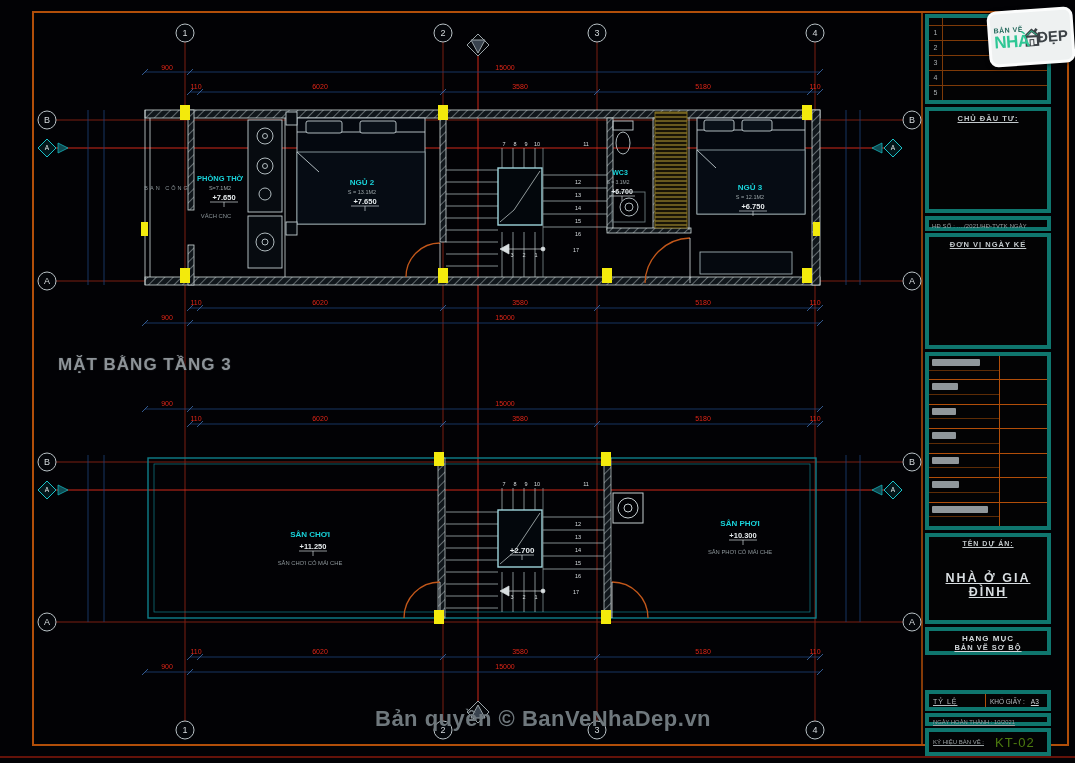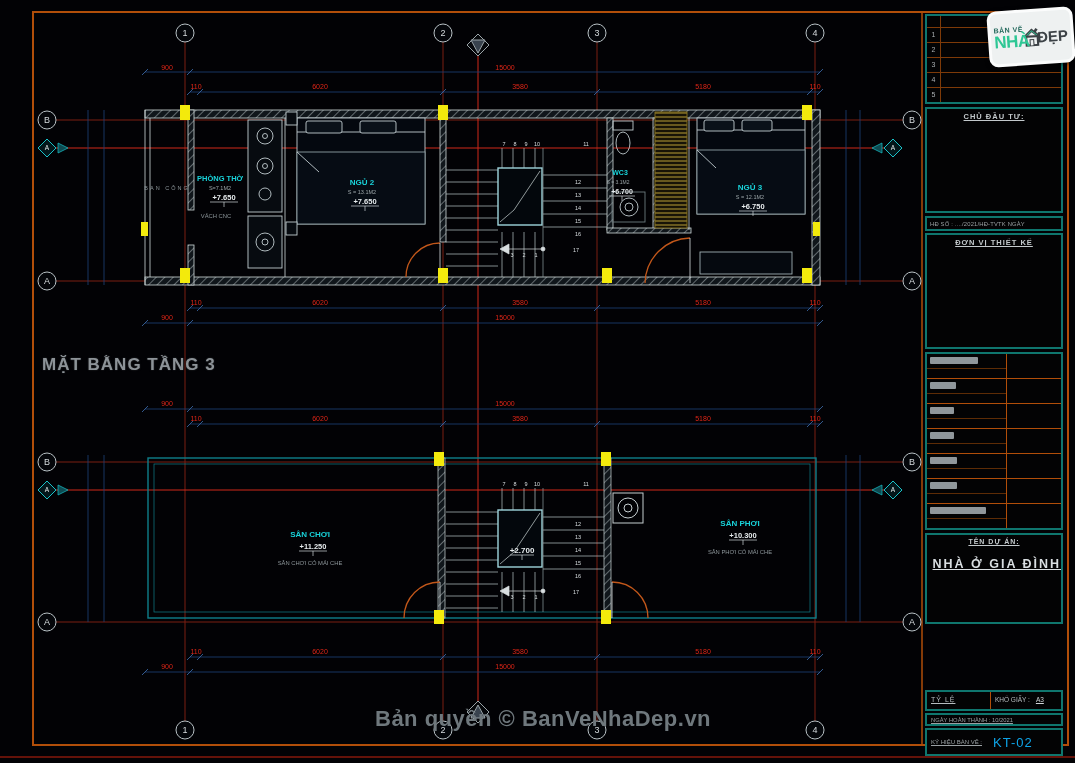--- a/index.html
+++ b/index.html
@@ -4,27 +4,27 @@
 <style>
   html,body{margin:0;padding:0;background:#000;}
   #sheet{position:relative;width:1075px;height:763px;background:#020205;overflow:hidden;
          font-family:"Liberation Sans",sans-serif;}
   svg{font-family:"Liberation Sans",sans-serif;}
   #drawing{position:absolute;left:0;top:0;}
   .wm{position:absolute;color:#7b8387;font-weight:bold;letter-spacing:.5px;pointer-events:none;}
   #wm-top{left:405px;top:55px;font-size:24px;}
   #wm-bottom{left:375px;top:706px;font-size:22px;color:#6f787d;}
   .plan-title{position:absolute;color:#8d9398;font-weight:bold;font-size:17px;letter-spacing:1px;
-              text-shadow:0 0 2px #2a2d2f;}
+              text-shadow:0 0 2px #2a2d2f;margin-left:16px;}
   #title3{left:42px;top:355px;}
   #title4{left:42px;top:687px;}
 
   
   #tblock{position:absolute;left:924px;top:12px;width:142px;height:733px;font-size:7px;color:#b6bcbf;}
-  .tb-box{position:absolute;left:1px;width:138px;border:2px solid #0f766e;background:#030304;box-sizing:border-box;}
+  .tb-box{position:absolute;left:1px;width:126px;border:4px solid #0f766e;background:#030304;box-sizing:border-box;}
   .tb-head{display:block;text-align:center;font-weight:bold;letter-spacing:1px;
            text-decoration:underline;color:#c3c9cc;padding-top:3px;font-size:7.5px;}
   #rev-table{top:2px;height:90px;display:flex;flex-direction:column;}
   .rev-row{flex:1;display:flex;border-bottom:1px solid #7e3a08;}
   .rev-row:last-child{border-bottom:none;}
   .rev-num{width:13px;border-right:1px solid #7e3a08;text-align:center;color:#a9aeb1;
            font-size:7px;line-height:14px;}
   .rev-rest{flex:1;}
   #box-chudautu{top:95px;height:106px;}
   #box-hoso{top:204px;height:15px;}
@@ -33,37 +33,37 @@
   #sig-table{top:340px;height:178px;display:flex;flex-direction:column;}
   .sig-row{flex:1;display:flex;border-bottom:1px solid #b14e09;}
   .sig-row:last-child{border-bottom:none;}
   .sig-left{width:59%;border-right:1px solid #b14e09;position:relative;}
   .sig-left::after{content:"";position:absolute;left:0;right:0;top:58%;border-bottom:1px solid #5d2c06;}
   .chip{height:7px;background:#90979b;margin:3px 0 0 3px;border-radius:1px;}
   .c1{width:48px;} .c2{width:26px;} .c3{width:24px;} .c4{width:24px;}
   .c5{width:27px;} .c6{width:27px;} .c7{width:56px;}
   #box-tenduan{top:521px;height:91px;}
   #tda-label{font-size:7px;}
-  #tda-value{display:block;text-align:right;margin-top:12px;font-size:12.5px;font-weight:bold;
+  #tda-value{display:block;text-align:center;margin-top:24px;font-size:12.5px;font-weight:bold;
              letter-spacing:2px;color:#d9dee1;text-decoration:underline;}
   #box-hangmuc{top:615px;height:28px;}
   #hm-label{display:block;text-align:center;font-weight:bold;font-size:8px;color:#d3d8da;padding-top:3px;letter-spacing:1px;}
   #hm-value{display:block;text-align:center;font-weight:bold;font-size:7.5px;color:#cfd4d7;
             text-decoration:underline;letter-spacing:1px;}
   #box-tenbanve{top:646px;height:29px;}
   #box-tyle{top:678px;height:21px;display:flex;}
   #tyle-cell{width:44%;border-right:1px solid #b14e09;padding:4px 0 0 4px;}
   #tyle-cell span{text-decoration:underline;letter-spacing:1px;font-size:7px;}
   #khogiay-cell{flex:1;padding:4px 0 0 4px;font-size:6.5px;}
   #khogiay-cell .v{margin-left:6px;color:#cfd4d7;text-decoration:underline;}
   #box-ngay{top:701px;height:13px;}
   #box-ngay span{display:block;padding:2px 0 0 4px;font-size:5.8px;color:#9aa0a3;text-decoration:underline;}
   #box-kyhieu{top:716px;height:28px;display:flex;align-items:center;}
   #kh-label{padding-left:4px;font-size:6px;text-decoration:underline;color:#9aa0a3;width:62px;}
-  #kh-value{font-size:13px;color:#0ea5e9;letter-spacing:1px;}
+  #kh-value{font-size:13px;color:#4d7c0f;letter-spacing:1px;}
 
   
   #logo{position:absolute;left:988px;top:9px;width:86px;height:56px;background:#eef1f1;
         border:3px solid #fbfcfc;border-radius:9px;transform:rotate(-4deg);
         box-shadow:0 1px 4px rgba(0,0,0,.7);display:flex;align-items:center;padding:1px 3px;box-sizing:border-box;}
   #logo-left{display:flex;flex-direction:column;line-height:1;margin-right:-6px;z-index:2;}
   #logo-top{font-size:7px;font-weight:bold;color:#23695c;letter-spacing:.5px;}
   #logo-mid{font-size:17px;font-weight:900;color:#2ec795;letter-spacing:-.5px;}
   #logo-right{font-size:15px;font-weight:900;color:#3c4246;z-index:2;margin-left:-4px;}
 </style>
@@ -482,21 +482,21 @@
 
   <div id="box-chudautu" class="tb-box">
     <span class="tb-head">CHỦ ĐẦU TƯ:</span>
   </div>
 
   <div id="box-hoso" class="tb-box">
     <span>HĐ SỐ : ..../2021/HĐ-TVTK NGÀY</span>
   </div>
 
   <div id="box-donvi" class="tb-box">
-    <span class="tb-head">ĐƠN VỊ THIẾT KẾ</span>
+    <span class="tb-head">ĐƠN VỊ NGÀY KẾ</span>
   </div>
 
   <div id="sig-table" class="tb-box">
     <div class="sig-row">
       <div class="sig-left">
             <div class="chip c1"></div>
           </div>
       <div></div>
     </div>
     <div class="sig-row">
@@ -535,20 +535,24 @@
           </div>
       <div></div>
     </div>
   </div>
 
   <div id="box-tenduan" class="tb-box">
     <span class="tb-head" id="tda-label">TÊN DỰ ÁN:</span>
     <span id="tda-value">NHÀ Ở GIA ĐÌNH</span>
   </div>
 
+  <div id="box-hangmuc" class="tb-box">
+    <span id="hm-label">HẠNG MỤC</span>
+    <span id="hm-value">BẢN VẼ SƠ BỘ</span>
+  </div>
 
 
   <div id="box-tyle" class="tb-box">
     <div id="tyle-cell">
       <span>TỶ LỆ</span>
     </div>
     <div id="khogiay-cell">
       <span>KHỔ GIẤY :</span><span class="v">A3</span>
     </div>
   </div>

